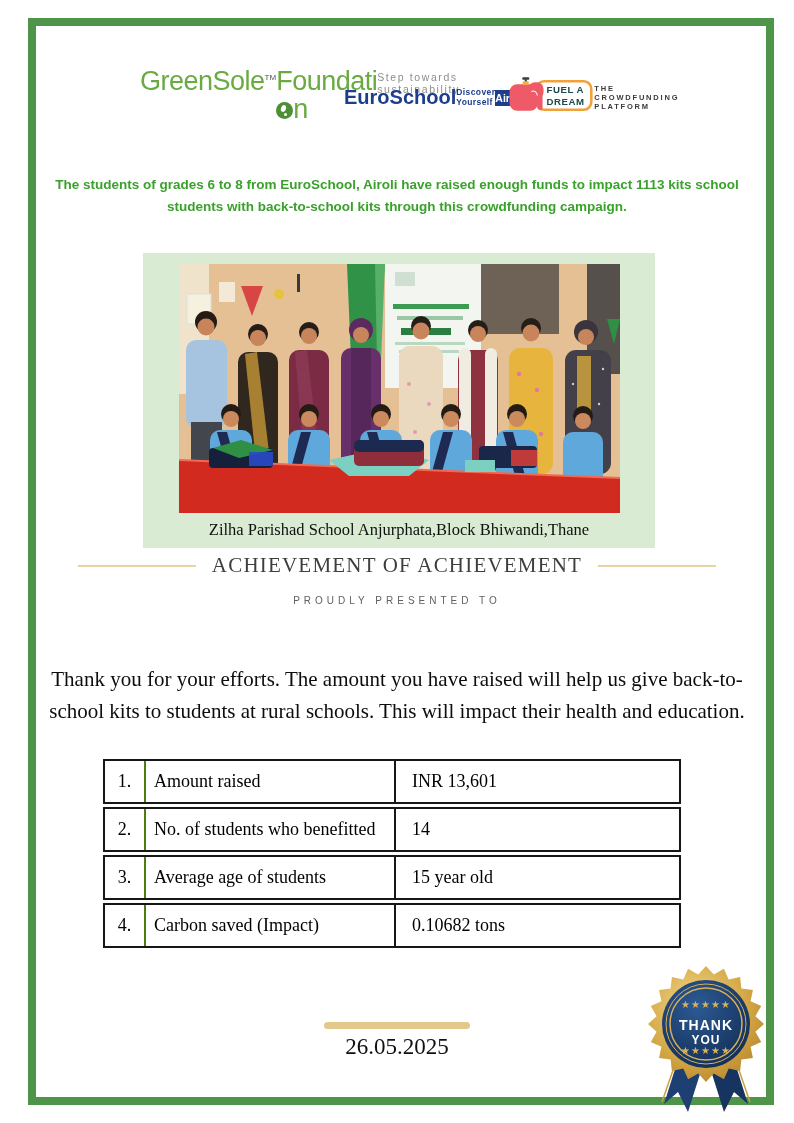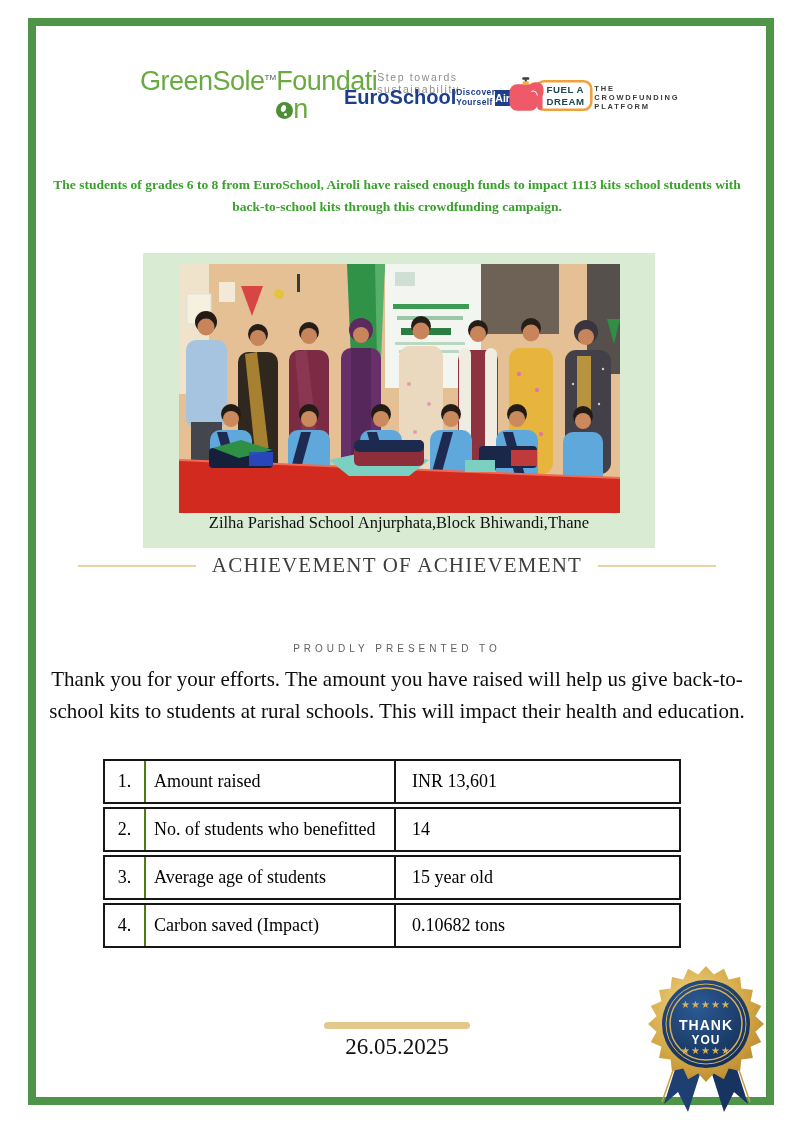--- a/index.html
+++ b/index.html
@@ -41,42 +41,42 @@
     font-family:"Liberation Sans", sans-serif; font-weight:bold; background:#1c3e8c; color:#ffffff;
     font-size:10.5px; width:122px; text-align:center; padding:2px 0; margin-top:3px;
   }
   
   .fd { width:172px; }
   .fd-tagline { font-family:"Liberation Sans", sans-serif; color:#3a3a3a; font-size:7.5px; font-weight:bold; letter-spacing:1.8px; margin-top:3px; }
 
   
   .intro {
     position:absolute; top:174px; left:52px; width:690px; margin:0;
-    text-align:center; color:#3aa12c; font-family:Liberation Serif, serif;
+    text-align:center; color:#3aa12c; font-family:Liberation Sans, sans-serif;
     font-weight:bold; font-size:13.5px; line-height:1.6;
   }
 
   
   .photo-panel {
     position:absolute; left:143px; top:253px; width:512px; height:295px;
     background:#d9ecd3; display:flex; flex-direction:column; align-items:center;
   }
   .photo-panel svg.photo { margin-top:11px; display:block; }
-  .photo-caption { font-size:16.5px; color:#101010; }
+  .photo-caption { font-size:16.5px; color:#101010; margin-top:7px; }
 
   
   .cert-row {
     position:absolute; top:553px; left:0; width:100%;
     display:flex; justify-content:center; align-items:center; gap:16px;
   }
   .cert-row .rule { width:118px; height:2px; background:#e8d4a2; }
   .cert-title { margin:0; font-size:21px; font-weight:normal; letter-spacing:1.2px; color:#3e3e3e; }
   .presented {
     position:absolute; top:595px; left:0; width:100%; text-align:center;
-    font-family:"Liberation Sans", sans-serif; font-size:10px; letter-spacing:4px; color:#606060;margin-top:48px;
+    font-family:"Liberation Sans", sans-serif; font-size:10px; letter-spacing:4px; color:#606060;
   }
   .recipient {
     position:absolute; top:610px; left:0; width:100%; text-align:center;
     font-size:31px; letter-spacing:2.5px; color:#2e7c33;
   }
   .body-text {
     position:absolute; top:664px; left:36px; width:722px; margin:0;
     text-align:center; font-size:21px; line-height:1.52; color:#0d0d0d;
   }
 

